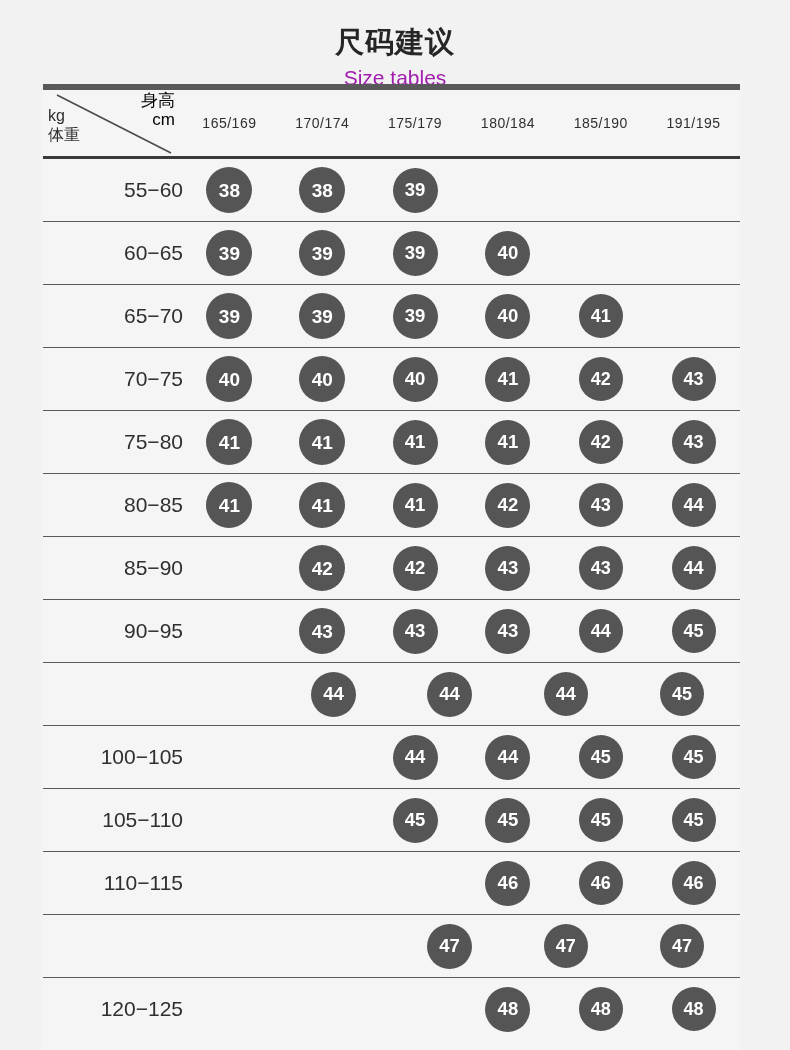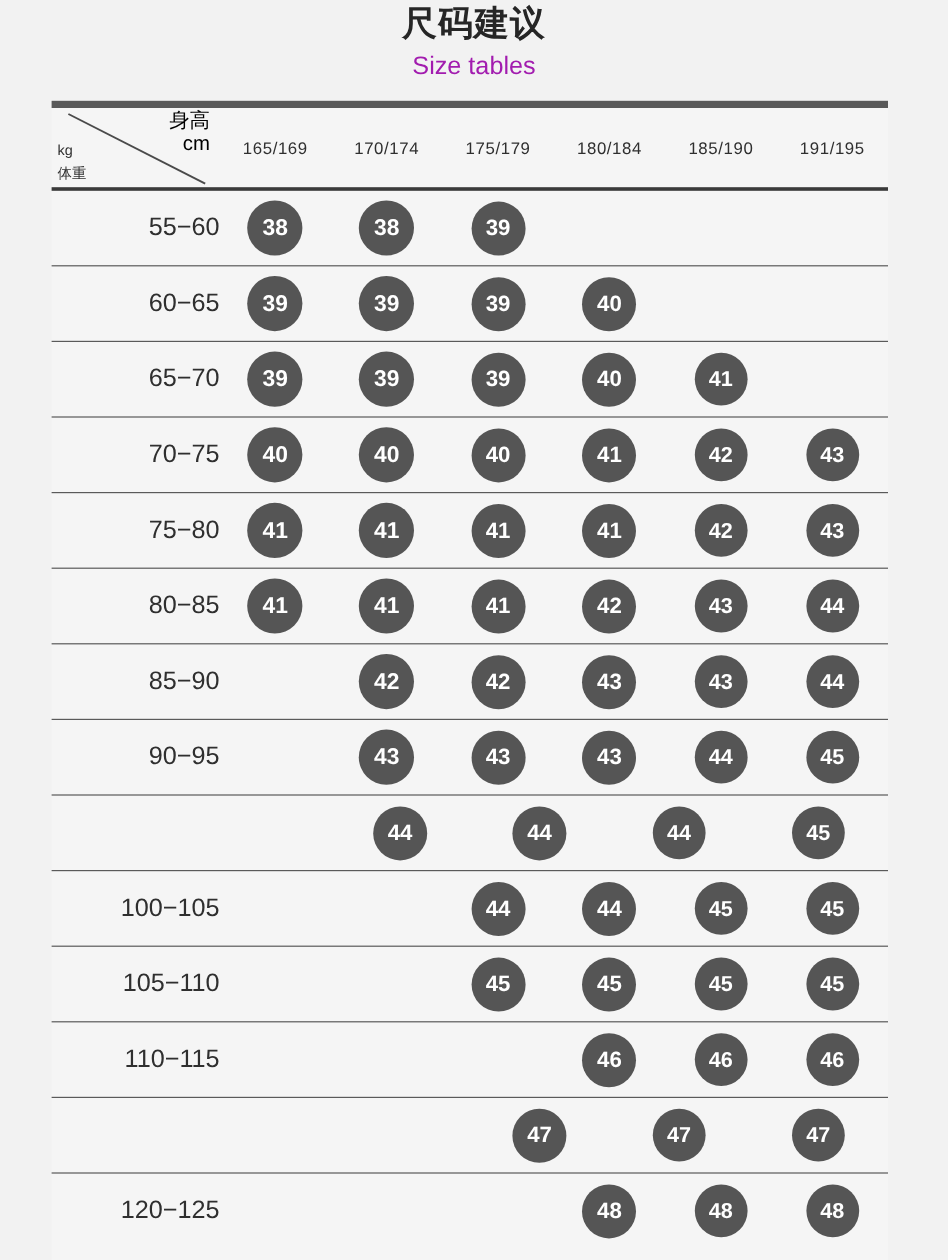--- a/index.html
+++ b/index.html
@@ -17,21 +17,21 @@
 
   .page {
     position: relative;
     width: 790px;
     height: 1050px;
     box-sizing: border-box;
   }
 
   
   .title-block {
-    padding-top: 2px;
+    padding-top: 24px;
     text-align: center;
   }
   .main-title {
     font-size: 29px;
     font-weight: bold;
     letter-spacing: 1px;
     color: #262626;
     line-height: 36px;
   }
   .sub-title {
@@ -76,22 +76,22 @@
     overflow: hidden;
   }
   .corner-cell svg {
     position: absolute;
     left: 0;
     top: 0;
   }
   .corner-weight {
     position: absolute;
     left: 5px;
-    bottom: 2px;
-    font-size: 12px;
+    bottom: 12px;
+    font-size: 16px;
     color: #2f2f2f;
     line-height: 19px;
     text-align: left;
   }
   .corner-weight .kg { display: block; }
   .corner-height {
     position: absolute;
     right: 8px;
     top: 1px;
     font-size: 17px;

